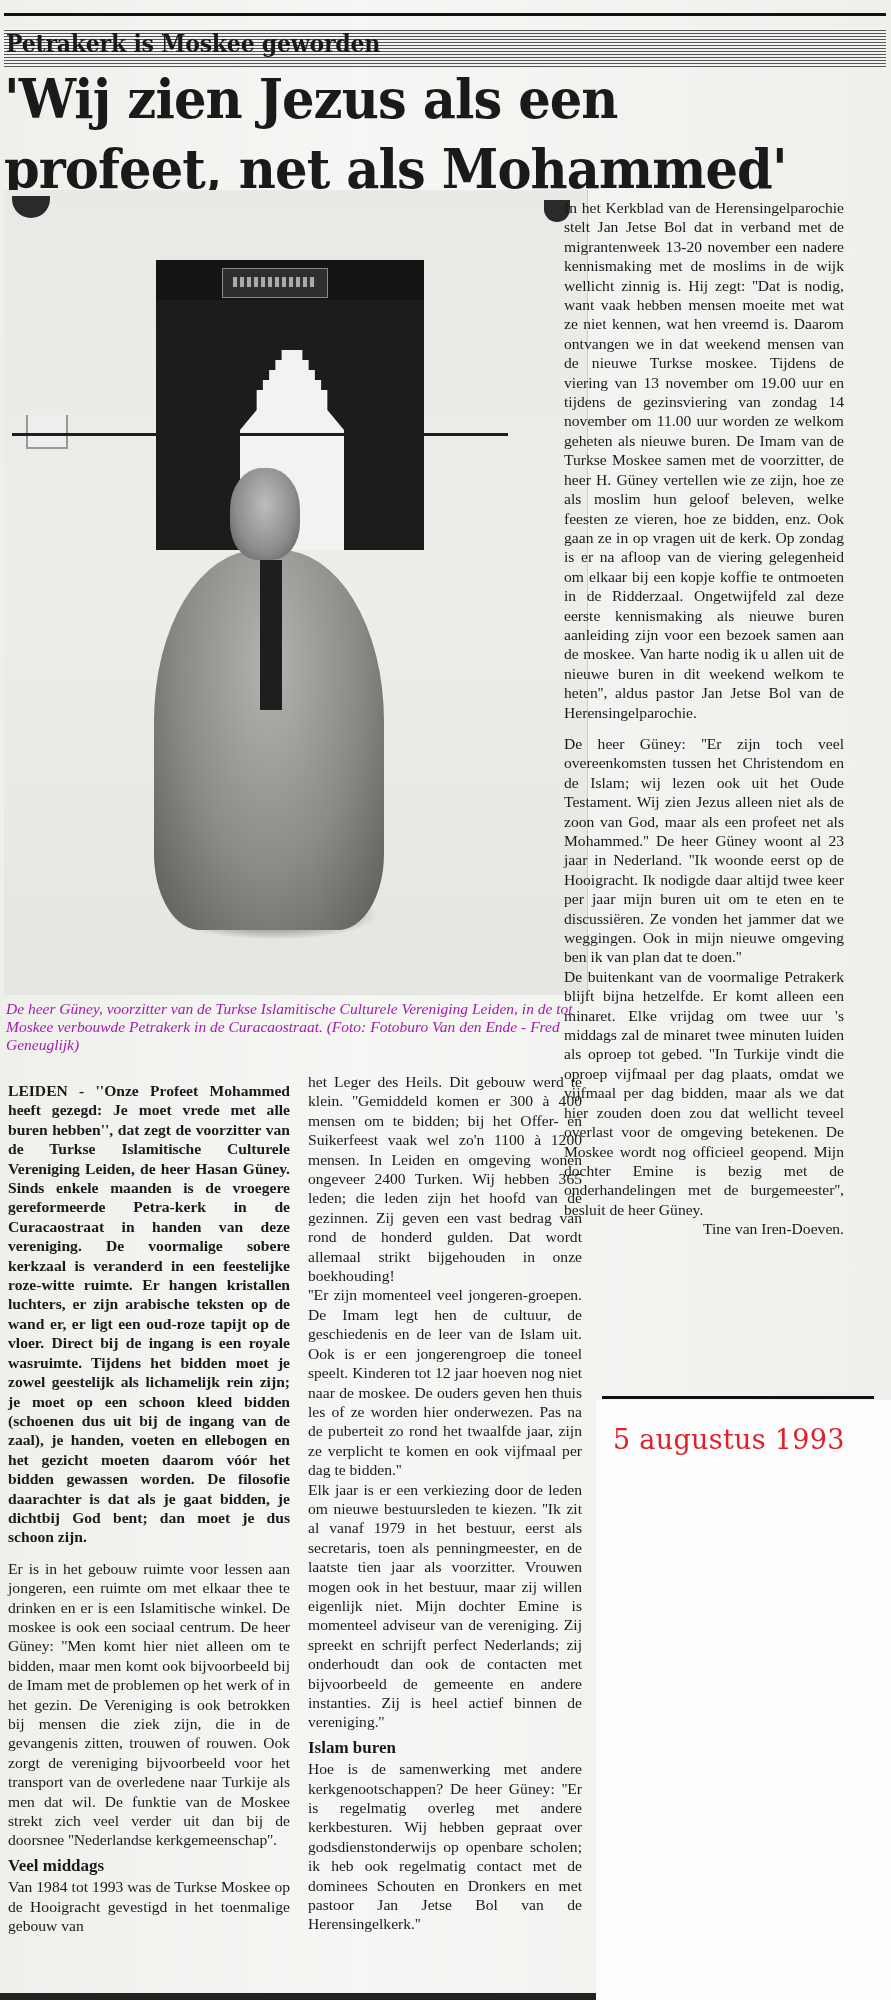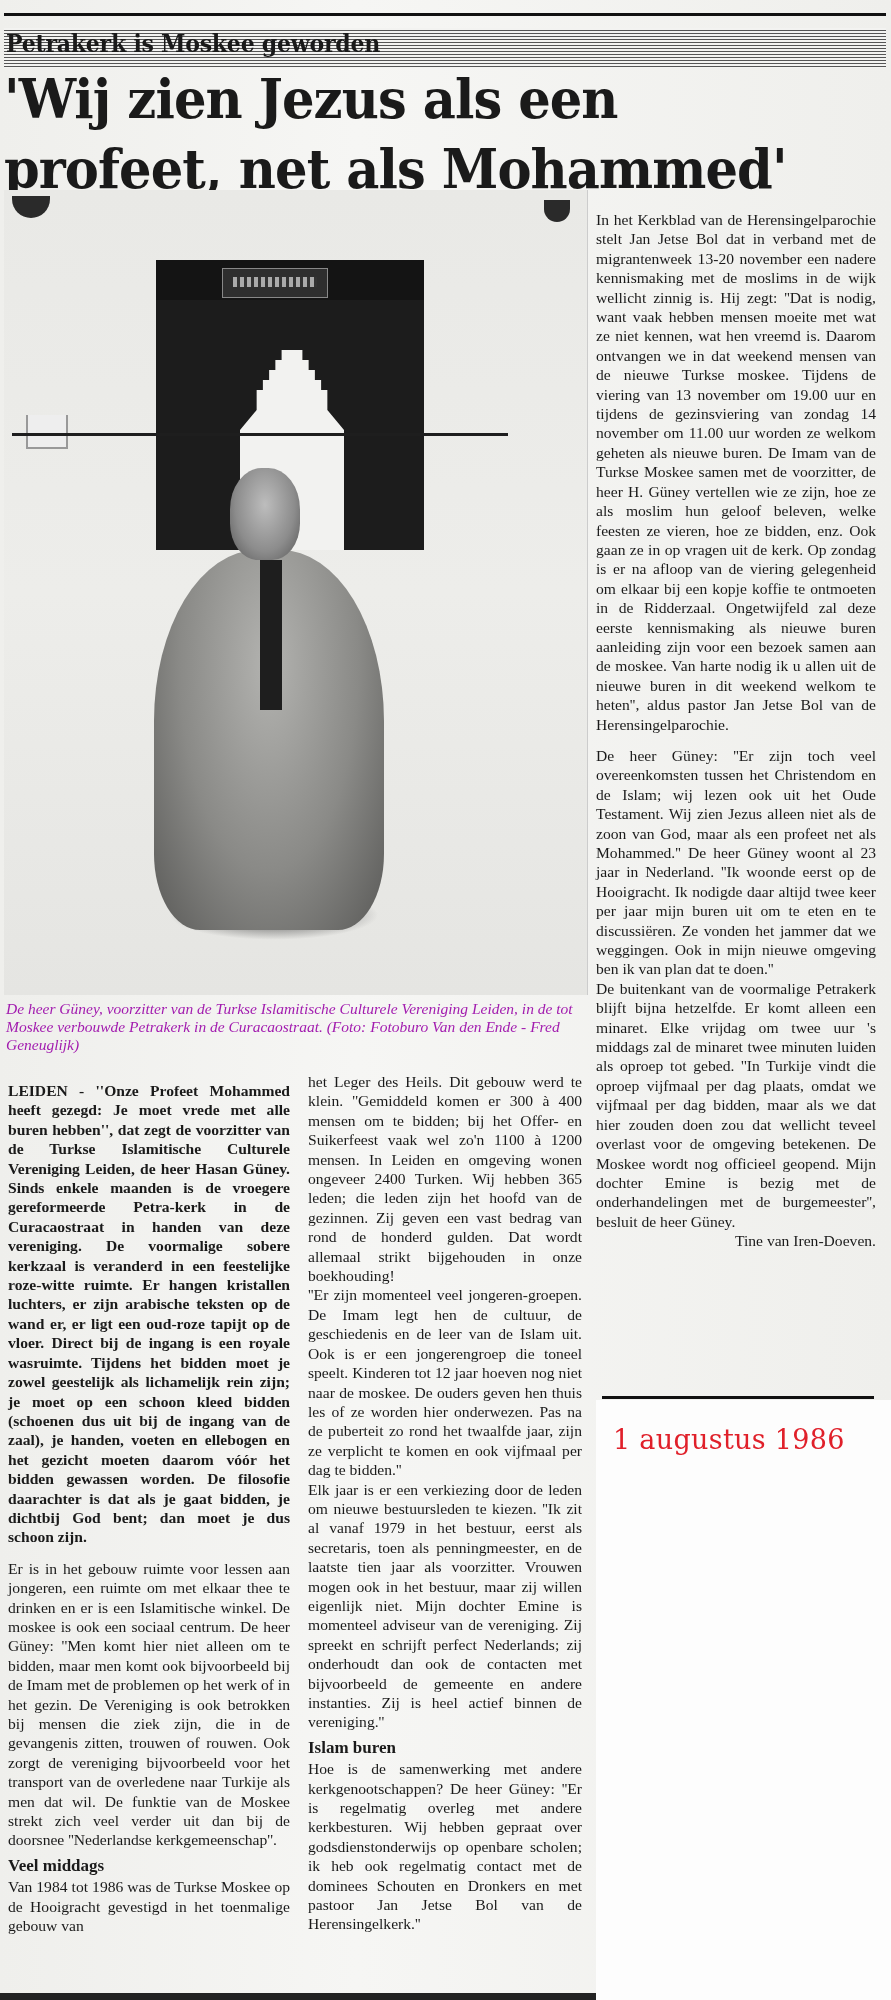--- a/index.html
+++ b/index.html
@@ -54,21 +54,21 @@
     font-style: italic; font-size: 15.5px; line-height: 18px; color: #a21caf;
   }
 
   .col { position: absolute; font-size: 15.6px; line-height: 19.4px; text-align: justify; hyphens: manual; }
   .col p { margin: 0; }
   .col .gap { height: 12px; }
   .col .sub { font-weight: bold; font-size: 17px; margin-top: 6px; margin-bottom: 2px; text-align: left; }
   .lead { font-weight: bold; }
   .col-1 { left: 8px; top: 1072px; width: 282px; margin-top: 9px; }
   .col-2 { left: 308px; top: 1072px; width: 274px; }
-  .col-3 { left: 596px; top: 198px; width: 280px; margin-top: 12px; }
+  .col-3 { left: 564px; top: 198px; width: 280px; }
   .byline { text-align: right; margin-top: 18px; }
 
   .bottom-rule { position: absolute; left: 602px; top: 1396px; width: 272px; height: 3px; background: #111; }
   .white-patch { position: absolute; left: 596px; top: 1400px; width: 295px; height: 600px; background: #fdfdfd; }
   .date-stamp {
     position: absolute; left: 613px; top: 1424px; color: #e0202a;
     font-family: "DejaVu Serif", serif; font-size: 27px; letter-spacing: 0.3px;
   }
   .page-bottom { position: absolute; left: 0; top: 1993px; width: 596px; height: 7px; background: #222; }
 </style>
@@ -102,35 +102,35 @@
   <div class="p-head"></div>
 </div>
 
 <div class="caption">De heer Güney, voorzitter van de Turkse Islamitische Culturele Vereniging Leiden, in de tot Moskee verbouwde Petrakerk in de Curacaostraat. (Foto: Fotoburo Van den Ende - Fred Geneuglijk)</div>
 
 <div class="col col-1">
   <p class="lead">LEIDEN - ''Onze Profeet Mohammed heeft gezegd: Je moet vrede met alle buren hebben'', dat zegt de voorzitter van de Turkse Islamitische Culturele Vereniging Leiden, de heer Hasan Güney. Sinds enkele maanden is de vroegere gereformeerde Petra-kerk in de Curacaostraat in handen van deze vereniging. De voormalige sobere kerkzaal is veranderd in een feestelijke roze-witte ruimte. Er hangen kristallen luchters, er zijn arabische teksten op de wand er, er ligt een oud-roze tapijt op de vloer. Direct bij de ingang is een royale wasruimte. Tijdens het bidden moet je zowel geestelijk als lichamelijk rein zijn; je moet op een schoon kleed bidden (schoenen dus uit bij de ingang van de zaal), je handen, voeten en ellebogen en het gezicht moeten daarom vóór het bidden gewassen worden. De filosofie daarachter is dat als je gaat bidden, je dichtbij God bent; dan moet je dus schoon zijn.</p>
   <div class="gap"></div>
   <p>Er is in het gebouw ruimte voor lessen aan jongeren, een ruimte om met elkaar thee te drinken en er is een Islamitische winkel. De moskee is ook een sociaal centrum. De heer Güney: ''Men komt hier niet alleen om te bidden, maar men komt ook bijvoorbeeld bij de Imam met de problemen op het werk of in het gezin. De Vereniging is ook betrokken bij mensen die ziek zijn, die in de gevangenis zitten, trouwen of rouwen. Ook zorgt de vereniging bijvoorbeeld voor het transport van de overledene naar Turkije als men dat wil. De funktie van de Moskee strekt zich veel verder uit dan bij de doorsnee ''Nederlandse kerkgemeenschap''.</p>
   <div class="sub">Veel middags</div>
-  <p>Van 1984 tot 1986 was de Turkse Moskee op de Hooigracht gevestigd in het toenmalige gebouw van</p>
+  <p>Van 1984 tot 1993 was de Turkse Moskee op de Hooigracht gevestigd in het toenmalige gebouw van</p>
 </div>
 
 <div class="col col-2">
   <p>het Leger des Heils. Dit gebouw werd te klein. ''Gemiddeld komen er 300 à 400 mensen om te bidden; bij het Offer- en Suikerfeest vaak wel zo'n 1100 à 1200 mensen. In Leiden en omgeving wonen ongeveer 2400 Turken. Wij hebben 365 leden; die leden zijn het hoofd van de gezinnen. Zij geven een vast bedrag van rond de honderd gulden. Dat wordt allemaal strikt bijgehouden in onze boekhouding!</p>
   <p>''Er zijn momenteel veel jongeren-groepen. De Imam legt hen de cultuur, de geschiedenis en de leer van de Islam uit. Ook is er een jongerengroep die toneel speelt. Kinderen tot 12 jaar hoeven nog niet naar de moskee. De ouders geven hen thuis les of ze worden hier onderwezen. Pas na de puberteit zo rond het twaalfde jaar, zijn ze verplicht te komen en ook vijfmaal per dag te bidden.''</p>
   <p>Elk jaar is er een verkiezing door de leden om nieuwe bestuursleden te kiezen. ''Ik zit al vanaf 1979 in het bestuur, eerst als secretaris, toen als penningmeester, en de laatste tien jaar als voorzitter. Vrouwen mogen ook in het bestuur, maar zij willen eigenlijk niet. Mijn dochter Emine is momenteel adviseur van de vereniging. Zij spreekt en schrijft perfect Nederlands; zij onderhoudt dan ook de contacten met bijvoorbeeld de gemeente en andere instanties. Zij is heel actief binnen de vereniging.''</p>
   <div class="sub">Islam buren</div>
   <p>Hoe is de samenwerking met andere kerkgenootschappen? De heer Güney: ''Er is regelmatig overleg met andere kerkbesturen. Wij hebben gepraat over godsdienstonderwijs op openbare scholen; ik heb ook regelmatig contact met de dominees Schouten en Dronkers en met pastoor Jan Jetse Bol van de Herensingelkerk.''</p>
 </div>
 
 <div class="col col-3">
   <p>In het Kerkblad van de Herensingelparochie stelt Jan Jetse Bol dat in verband met de migrantenweek 13-20 november een nadere kennismaking met de moslims in de wijk wellicht zinnig is. Hij zegt: ''Dat is nodig, want vaak hebben mensen moeite met wat ze niet kennen, wat hen vreemd is. Daarom ontvangen we in dat weekend mensen van de nieuwe Turkse moskee. Tijdens de viering van 13 november om 19.00 uur en tijdens de gezinsviering van zondag 14 november om 11.00 uur worden ze welkom geheten als nieuwe buren. De Imam van de Turkse Moskee samen met de voorzitter, de heer H. Güney vertellen wie ze zijn, hoe ze als moslim hun geloof beleven, welke feesten ze vieren, hoe ze bidden, enz. Ook gaan ze in op vragen uit de kerk. Op zondag is er na afloop van de viering gelegenheid om elkaar bij een kopje koffie te ontmoeten in de Ridderzaal. Ongetwijfeld zal deze eerste kennismaking als nieuwe buren aanleiding zijn voor een bezoek samen aan de moskee. Van harte nodig ik u allen uit de nieuwe buren in dit weekend welkom te heten'', aldus pastor Jan Jetse Bol van de Herensingelparochie.</p>
   <div class="gap"></div>
   <p>De heer Güney: ''Er zijn toch veel overeenkomsten tussen het Christendom en de Islam; wij lezen ook uit het Oude Testament. Wij zien Jezus alleen niet als de zoon van God, maar als een profeet net als Mohammed.'' De heer Güney woont al 23 jaar in Nederland. ''Ik woonde eerst op de Hooigracht. Ik nodigde daar altijd twee keer per jaar mijn buren uit om te eten en te discussiëren. Ze vonden het jammer dat we weggingen. Ook in mijn nieuwe omgeving ben ik van plan dat te doen.''</p>
   <p>De buitenkant van de voormalige Petrakerk blijft bijna hetzelfde. Er komt alleen een minaret. Elke vrijdag om twee uur 's middags zal de minaret twee minuten luiden als oproep tot gebed. ''In Turkije vindt die oproep vijfmaal per dag plaats, omdat we vijfmaal per dag bidden, maar als we dat hier zouden doen zou dat wellicht teveel overlast voor de omgeving betekenen. De Moskee wordt nog officieel geopend. Mijn dochter Emine is bezig met de onderhandelingen met de burgemeester'', besluit de heer Güney.</p>
   <p class="byline">Tine van Iren-Doeven.</p>
 </div>
 
 <div class="white-patch"></div>
 <div class="bottom-rule"></div>
-<div class="date-stamp" style="color: rgb(224, 32, 42);">1 augustus 1986</div>
+<div class="date-stamp" style="color: rgb(224, 32, 42);">5 augustus 1993</div>
 <div class="page-bottom"></div>
 
 </body></html>

